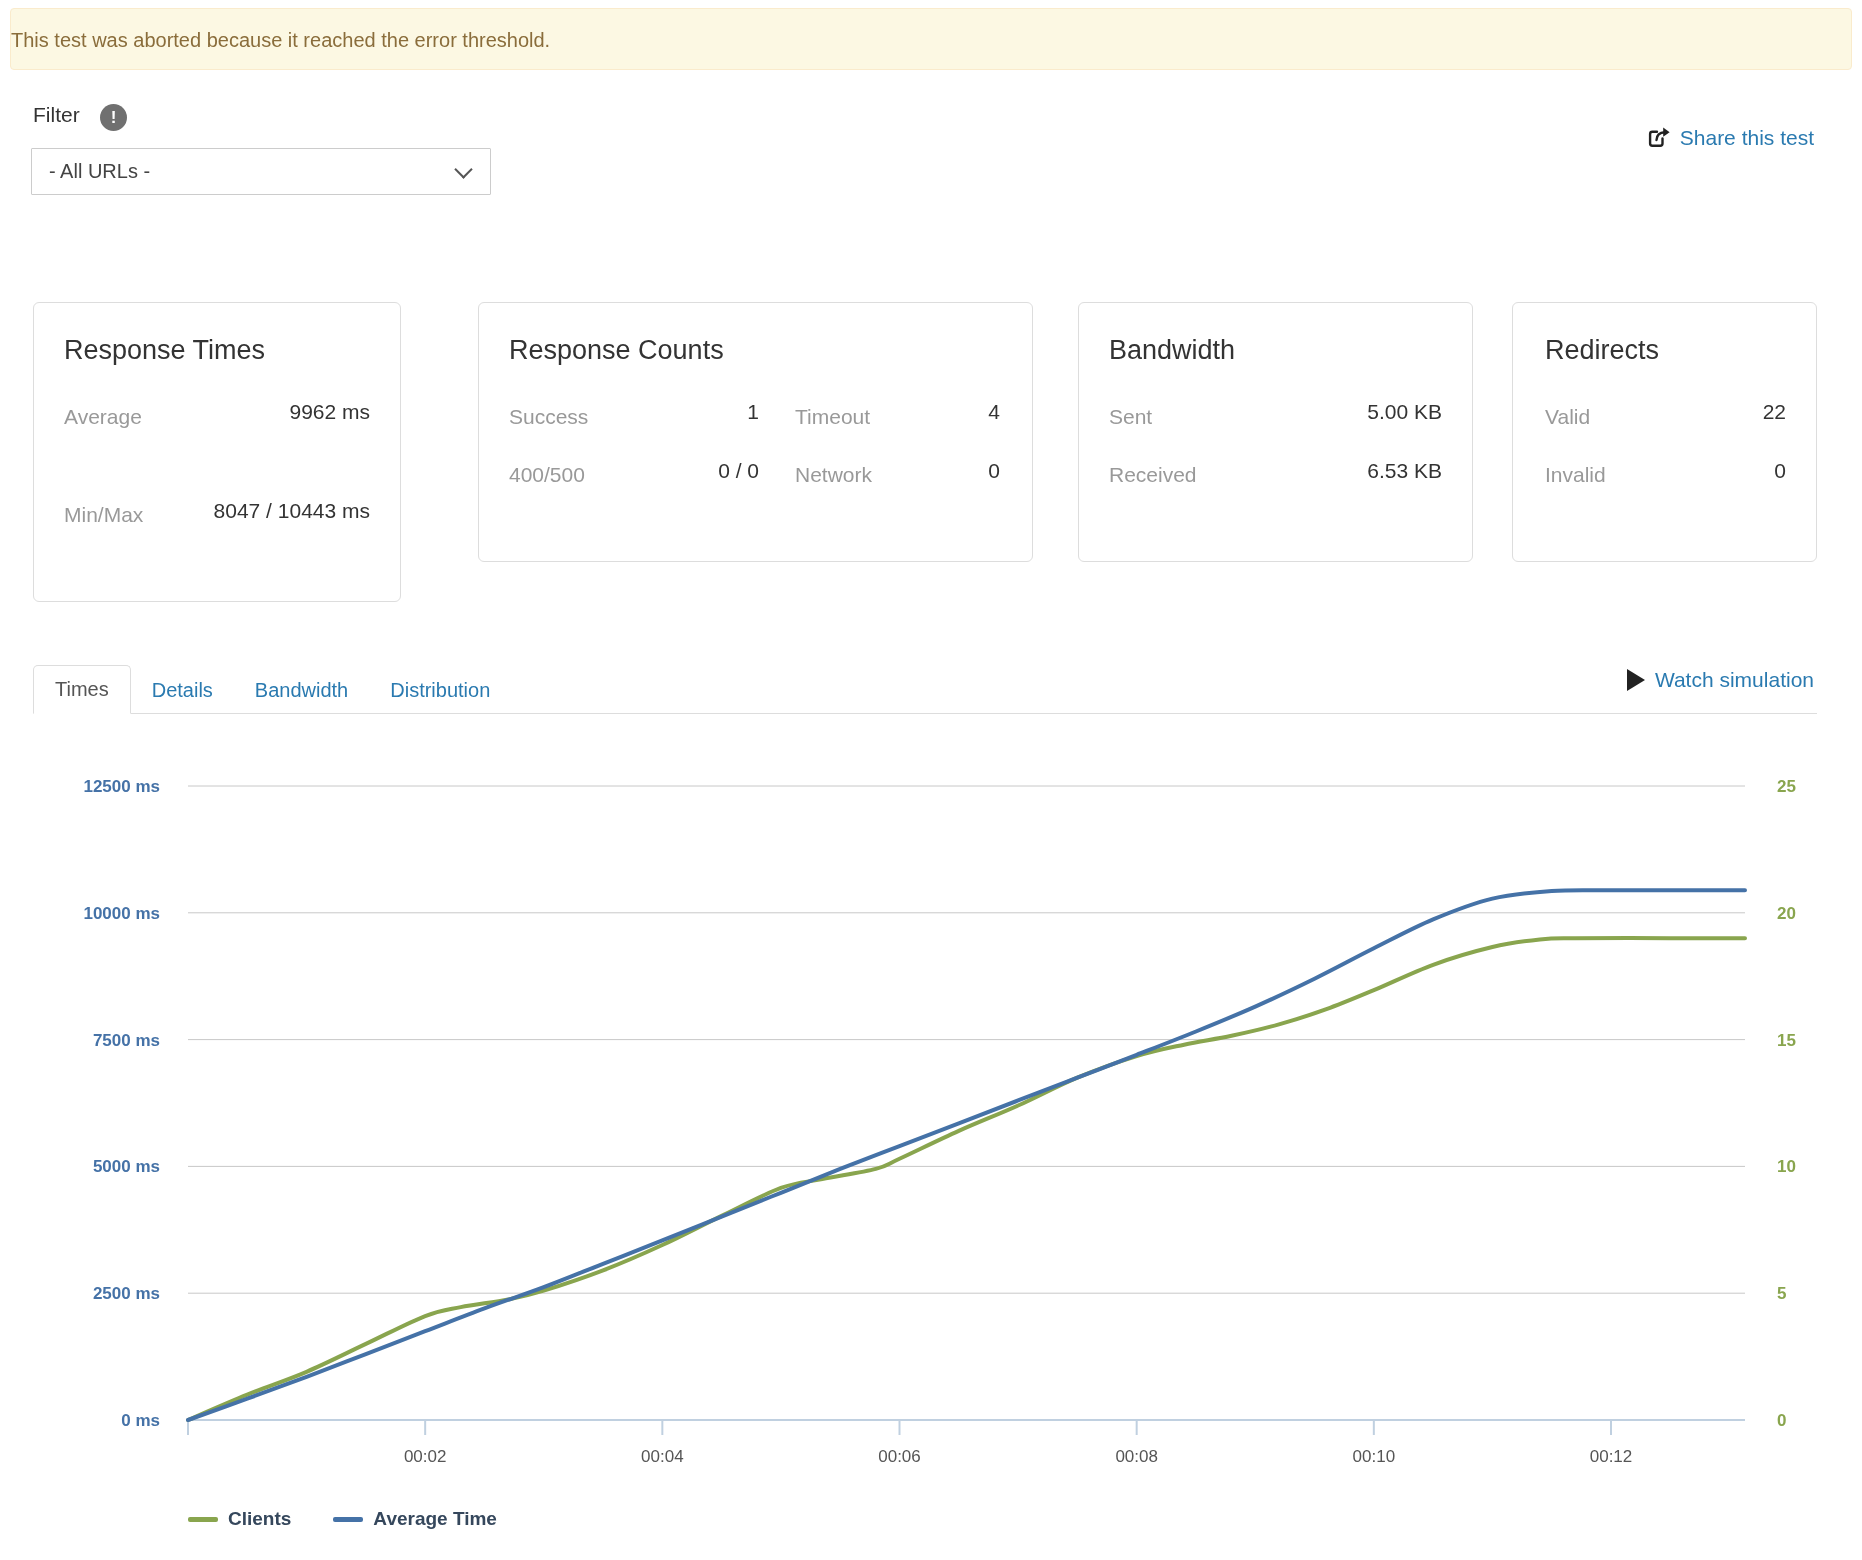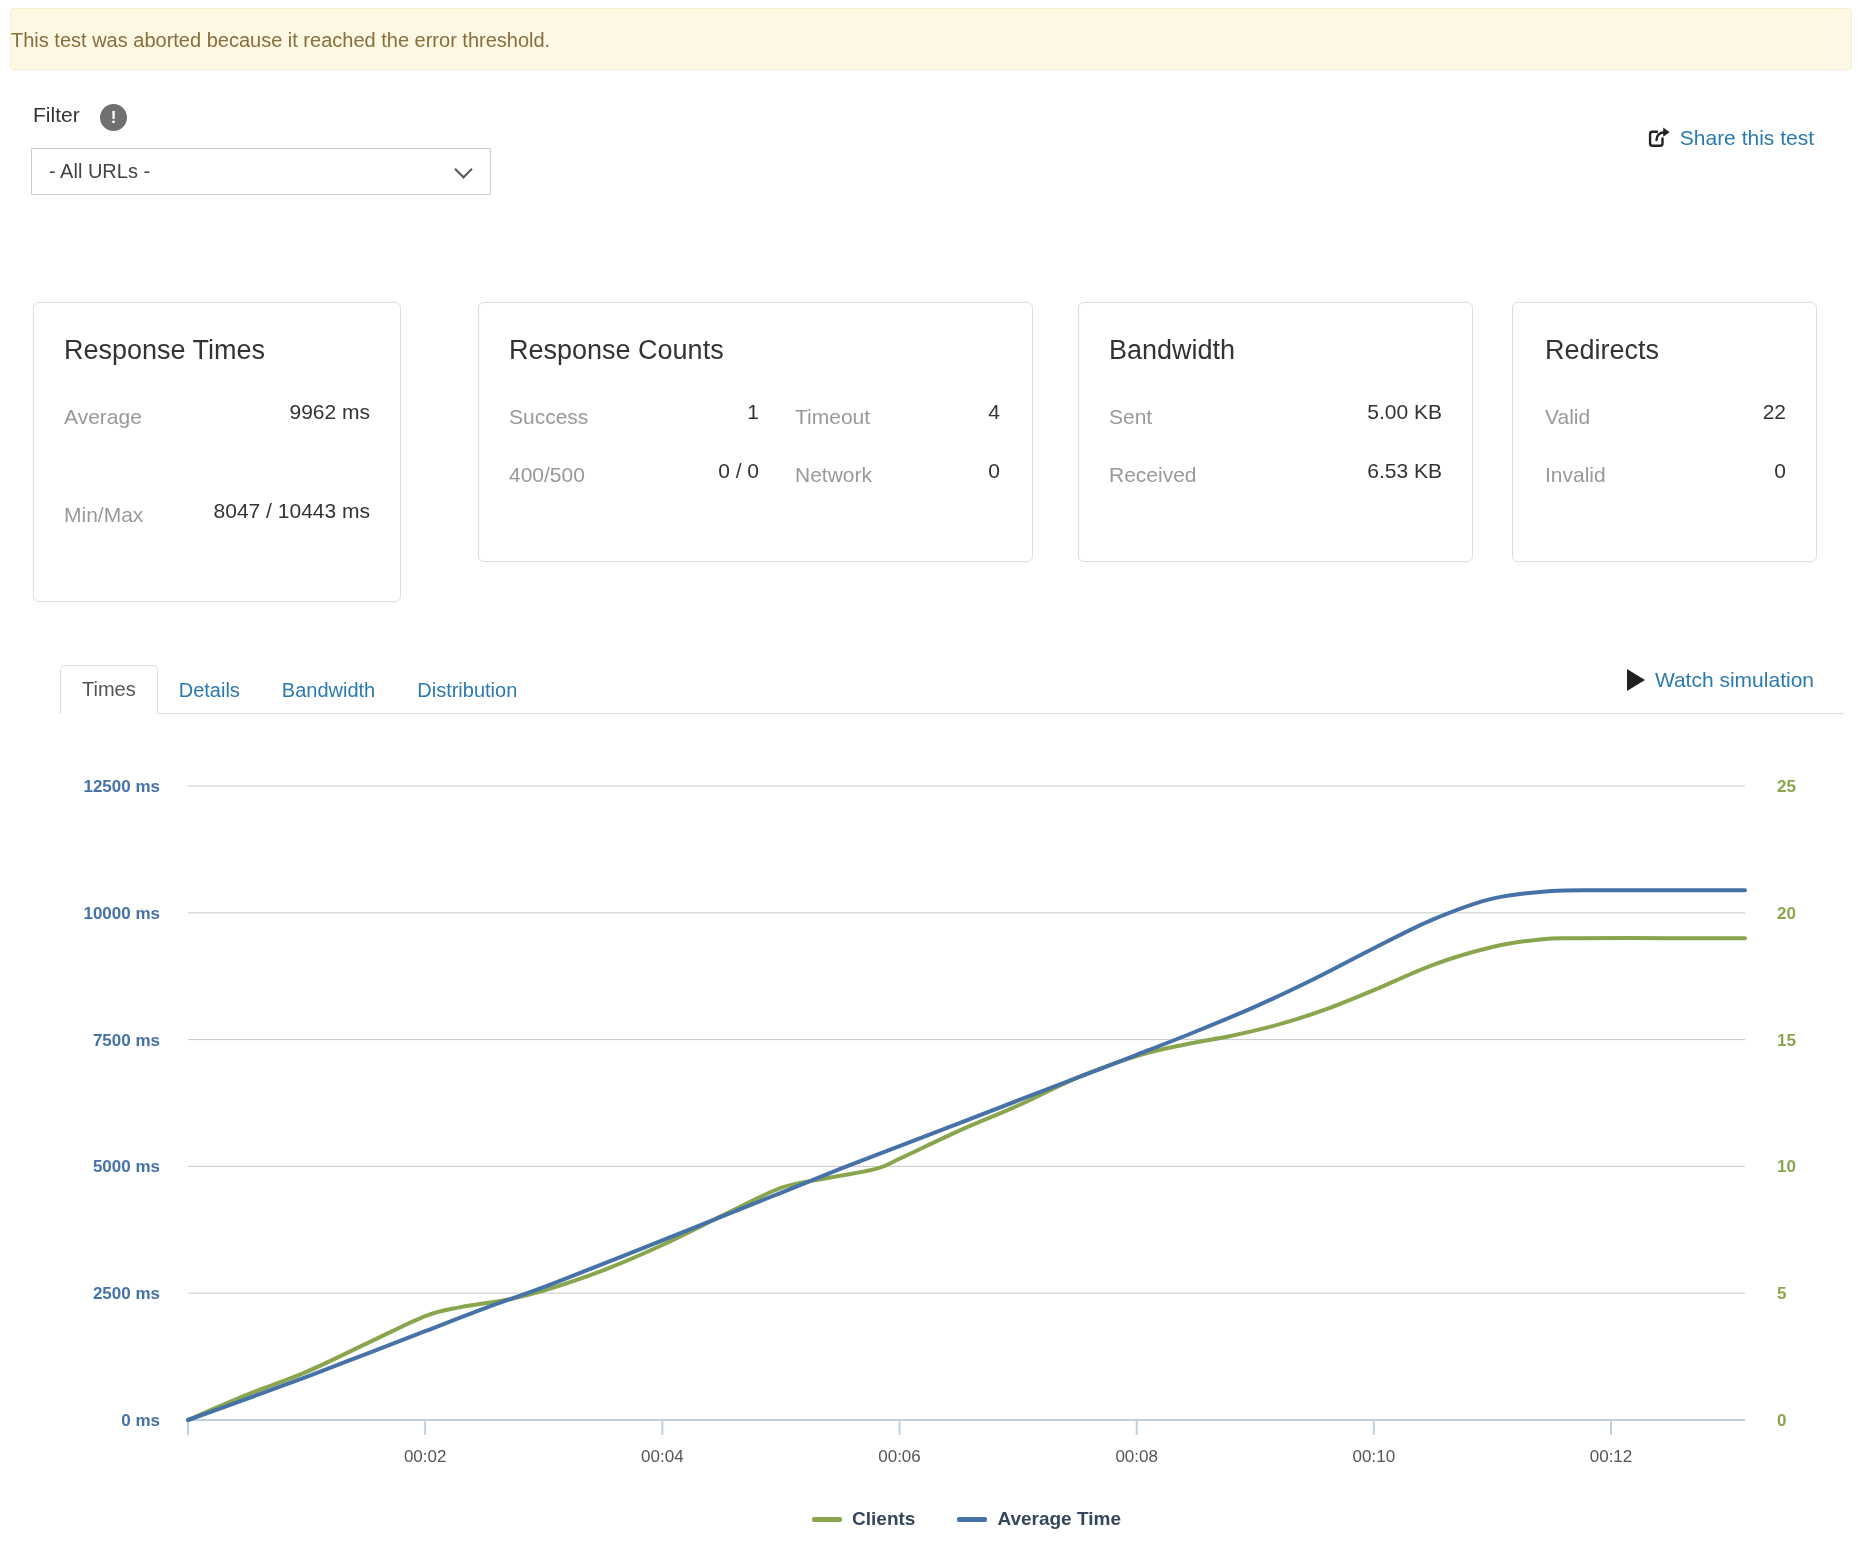--- a/index.html
+++ b/index.html
@@ -49,21 +49,21 @@
   .stat-row .lbl{color:#999;}
   .stat-row .val{color:#333;text-align:right;line-height:1.55;}
   .card-rt{left:33px;width:368px;height:300px;}
   .card-rc{left:478px;width:555px;height:260px;}
   .card-bw{left:1078px;width:395px;height:260px;}
   .card-rd{left:1512px;width:305px;height:260px;padding-left:32px;}
   .rc-grid{display:grid;grid-template-columns:250px 205px;column-gap:36px;}
   
   .tabbar{
     position:absolute;left:33px;top:664px;width:1784px;height:50px;
-    border-bottom:1px solid #ddd;box-sizing:border-box;display:flex;align-items:flex-end;margin-left:27px;
+    border-bottom:1px solid #ddd;box-sizing:border-box;display:flex;align-items:flex-end;
   }
   .tab{
     font-size:20px;padding:12px 21px;cursor:pointer;color:#2a7ab0;
     margin-bottom:0;position:relative;top:1px;
   }
   .tab.active{
     color:#555;background:#fff;border:1px solid #ddd;border-bottom:1px solid #fff;
     border-radius:5px 5px 0 0;
   }
   .watch-link{
@@ -72,21 +72,21 @@
   }
   .play-icon{
     width:0;height:0;border-top:11px solid transparent;border-bottom:11px solid transparent;
     border-left:18px solid #222;
   }
   
   #chart-svg{position:absolute;left:0;top:720px;}
   #chart-svg text{font-family:"Liberation Sans","DejaVu Sans",sans-serif;}
   .legend{
     position:absolute;left:188px;top:1508px;width:1557px;
-    display:flex;justify-content:center;gap:42px;align-items:center;
+    display:flex;gap:42px;align-items:center;
   }
   .legend-item{display:flex;align-items:center;gap:10px;cursor:pointer;}
   .legend-dash{width:30px;height:5px;border-radius:2px;}
   .legend-label{font-size:19px;font-weight:bold;color:#35475c;}
 </style>
 </head>
 <body>
 
 <div class="alert">This test was aborted because it reached the error threshold.</div>
 

